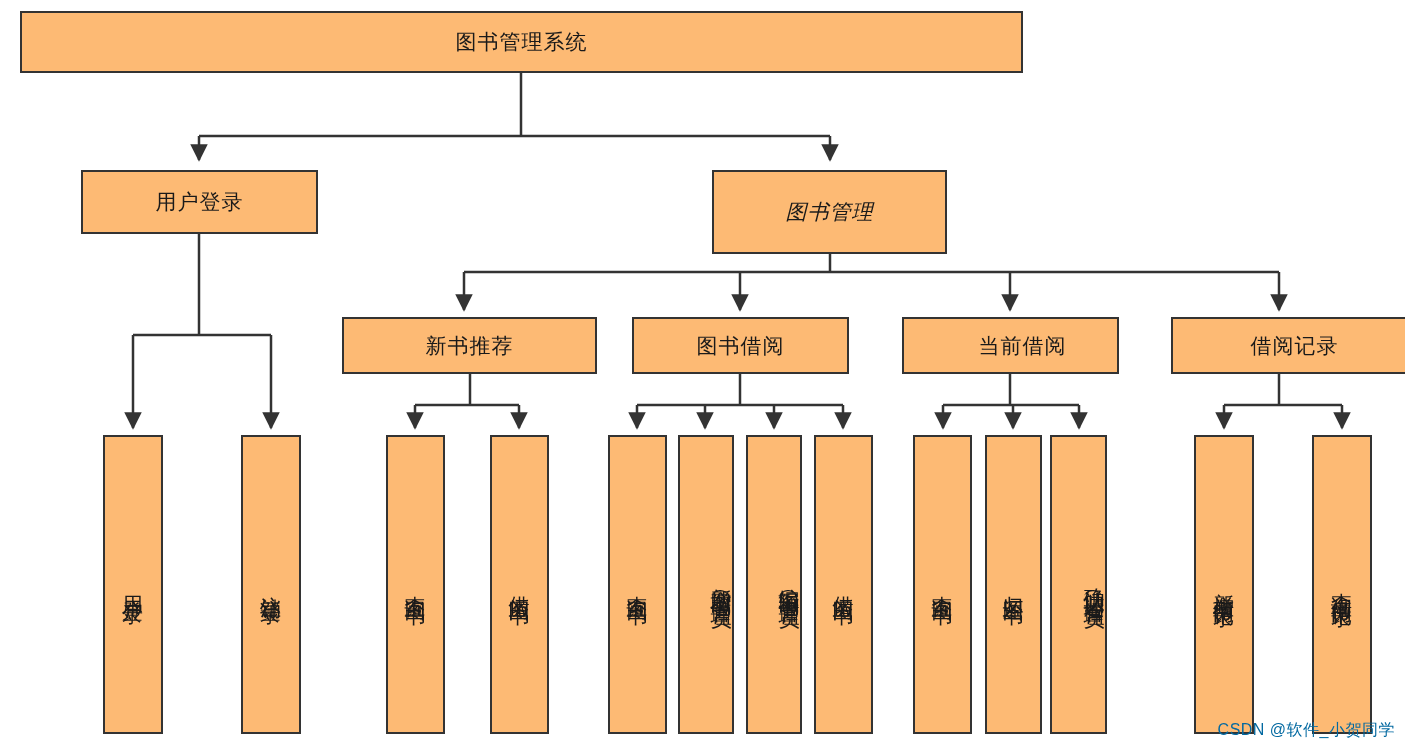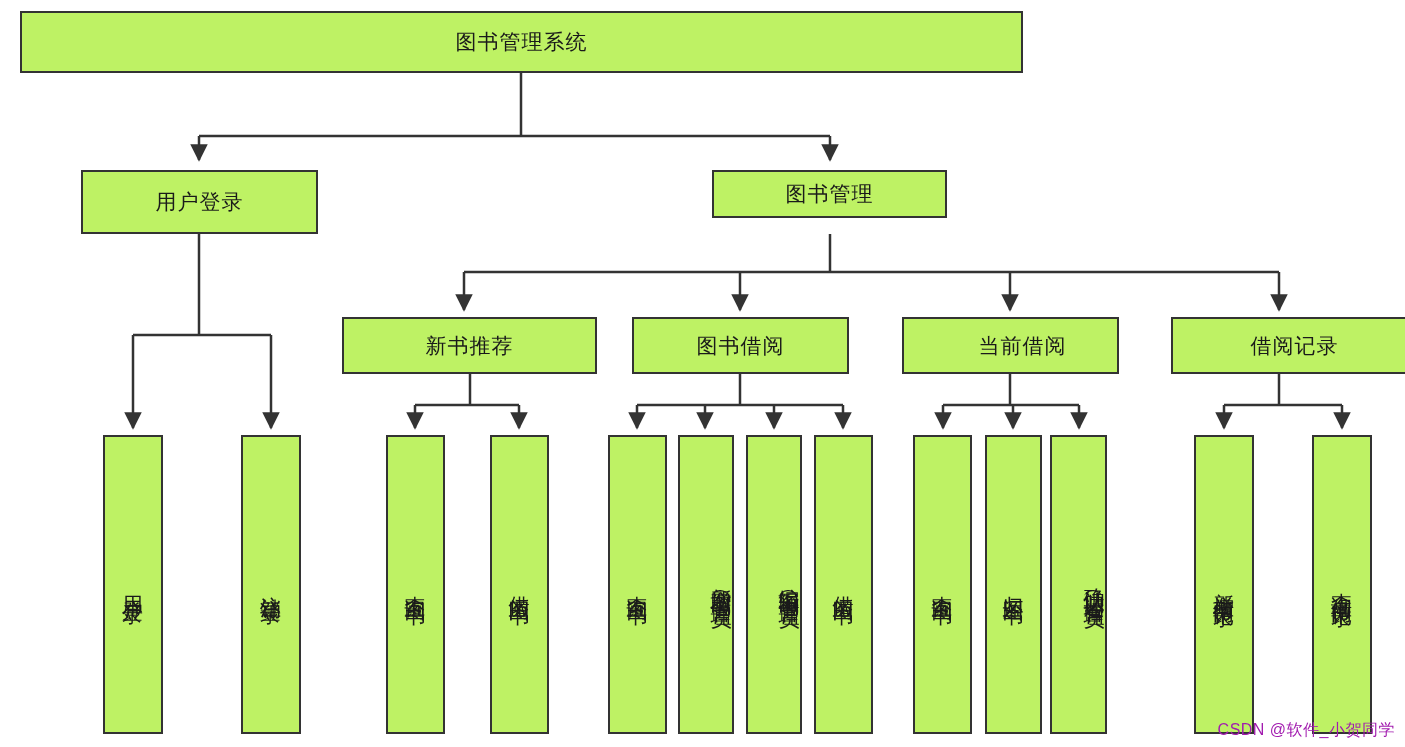--- a/index.html
+++ b/index.html
@@ -7,42 +7,42 @@
     width:1405px;height:747px;
     background:#ffffff;
     font-family:"Liberation Sans","DejaVu Sans",sans-serif;
     overflow:hidden;
   }
   #diagram{position:relative;width:1405px;height:747px;}
   svg#wires{position:absolute;left:0;top:0;width:1405px;height:747px;}
   .node{
     position:absolute;
     box-sizing:border-box;
-    background:#bef264;
+    background:#fdba74;
     border:2px solid #333333;
     display:flex;
     align-items:center;
     justify-content:center;
     color:#1a1a1a;
   }
   .node.h{font-size:21px;letter-spacing:1px;}
   .node.v{
     writing-mode:vertical-rl;
     text-orientation:upright;
     font-size:21px;
     letter-spacing:3px;
     padding:6px 0;
     line-height:1;
   }
   .node.v.tall{align-items:flex-start;}
   .watermark{
     position:absolute;
     right:10px;bottom:6px;
     font-size:16px;
-    color:#a21caf;
+    color:#0369a1;
     letter-spacing:0.5px;
     white-space:nowrap;
     pointer-events:none;
   }
 </style>
 </head>
 <body>
 
 <div id="diagram">
 
@@ -96,21 +96,21 @@
     </g>
   </svg>
 
   <div class="node h" style="left:20px;top:11px;width:1003px;height:62px;">
     <span>图书管理系统</span>
   </div>
 
   <div class="node h" style="left:81px;top:170px;width:237px;height:64px;">
     <span>用户登录</span>
   </div>
-  <div class="node h" style="left:712px;top:170px;width:235px;height:48px;">
+  <div class="node h" style="left:712px;top:170px;width:235px;height:84px;font-style:italic;">
     <span>图书管理</span>
   </div>
 
   <div class="node h" style="left:342px;top:317px;width:255px;height:57px;">
     <span>新书推荐</span>
   </div>
   <div class="node h" style="left:632px;top:317px;width:217px;height:57px;text-align:right;">
     <span>图书借阅</span>
   </div>
   <div class="node h" style="left:902px;top:317px;width:217px;height:57px;padding-left:24px;">

